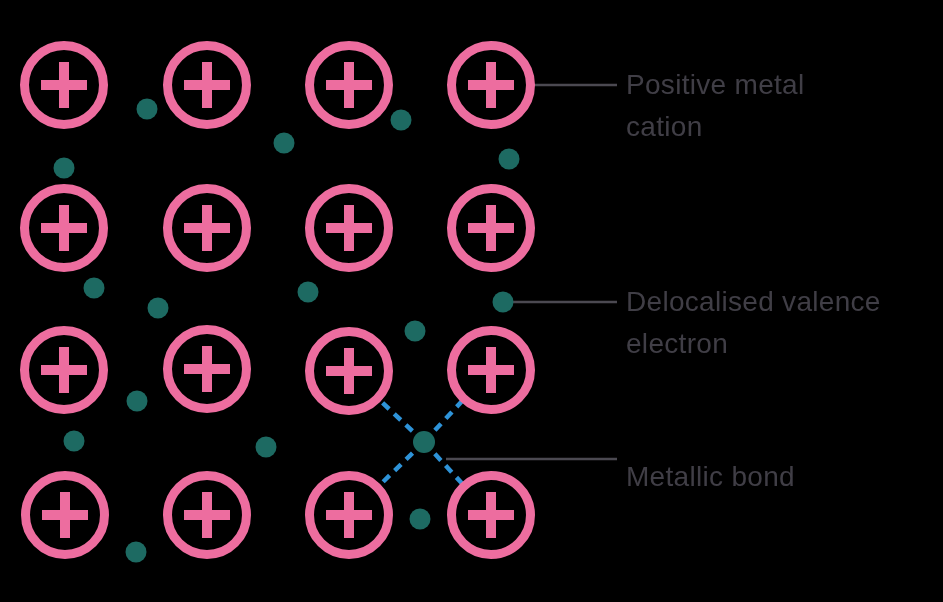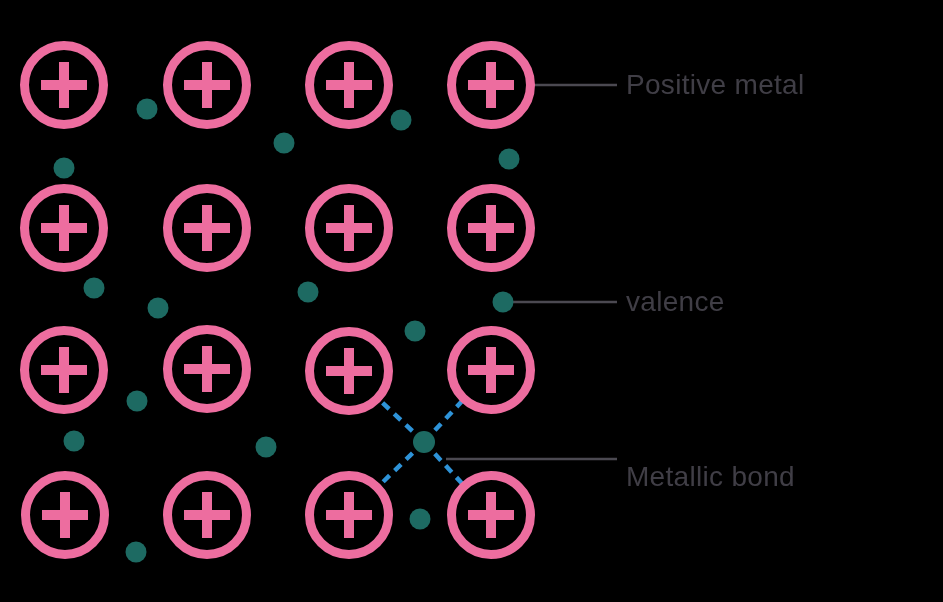--- a/index.html
+++ b/index.html
@@ -96,22 +96,24 @@
       <circle cx="137" cy="401" r="10.5" fill="#1d6a62"></circle>
       <circle cx="74" cy="441" r="10.5" fill="#1d6a62"></circle>
       <circle cx="266" cy="447" r="10.5" fill="#1d6a62"></circle>
       <circle cx="136" cy="552" r="10.5" fill="#1d6a62"></circle>
       <circle cx="420" cy="519" r="10.5" fill="#1d6a62"></circle>
       <circle cx="424" cy="442" r="11" fill="#1d6a62"></circle>
     </svg>
 
   <div class="label" id="label-cation" style="top: 64px; color: rgb(64, 62, 70);">
     <div>Positive metal</div>
+    <div>cation</div>
   </div>
 
   <div class="label" id="label-electron" style="top: 281px; color: rgb(64, 62, 70);">
-    <div>valence</div>
+    <div>Delocalised valence</div>
+    <div>electron</div>
   </div>
 
   <div class="label" id="label-bond" style="top: 456px; color: rgb(64, 62, 70);">
     <div>Metallic bond</div>
   </div>
 </div>
 
 </body></html>

